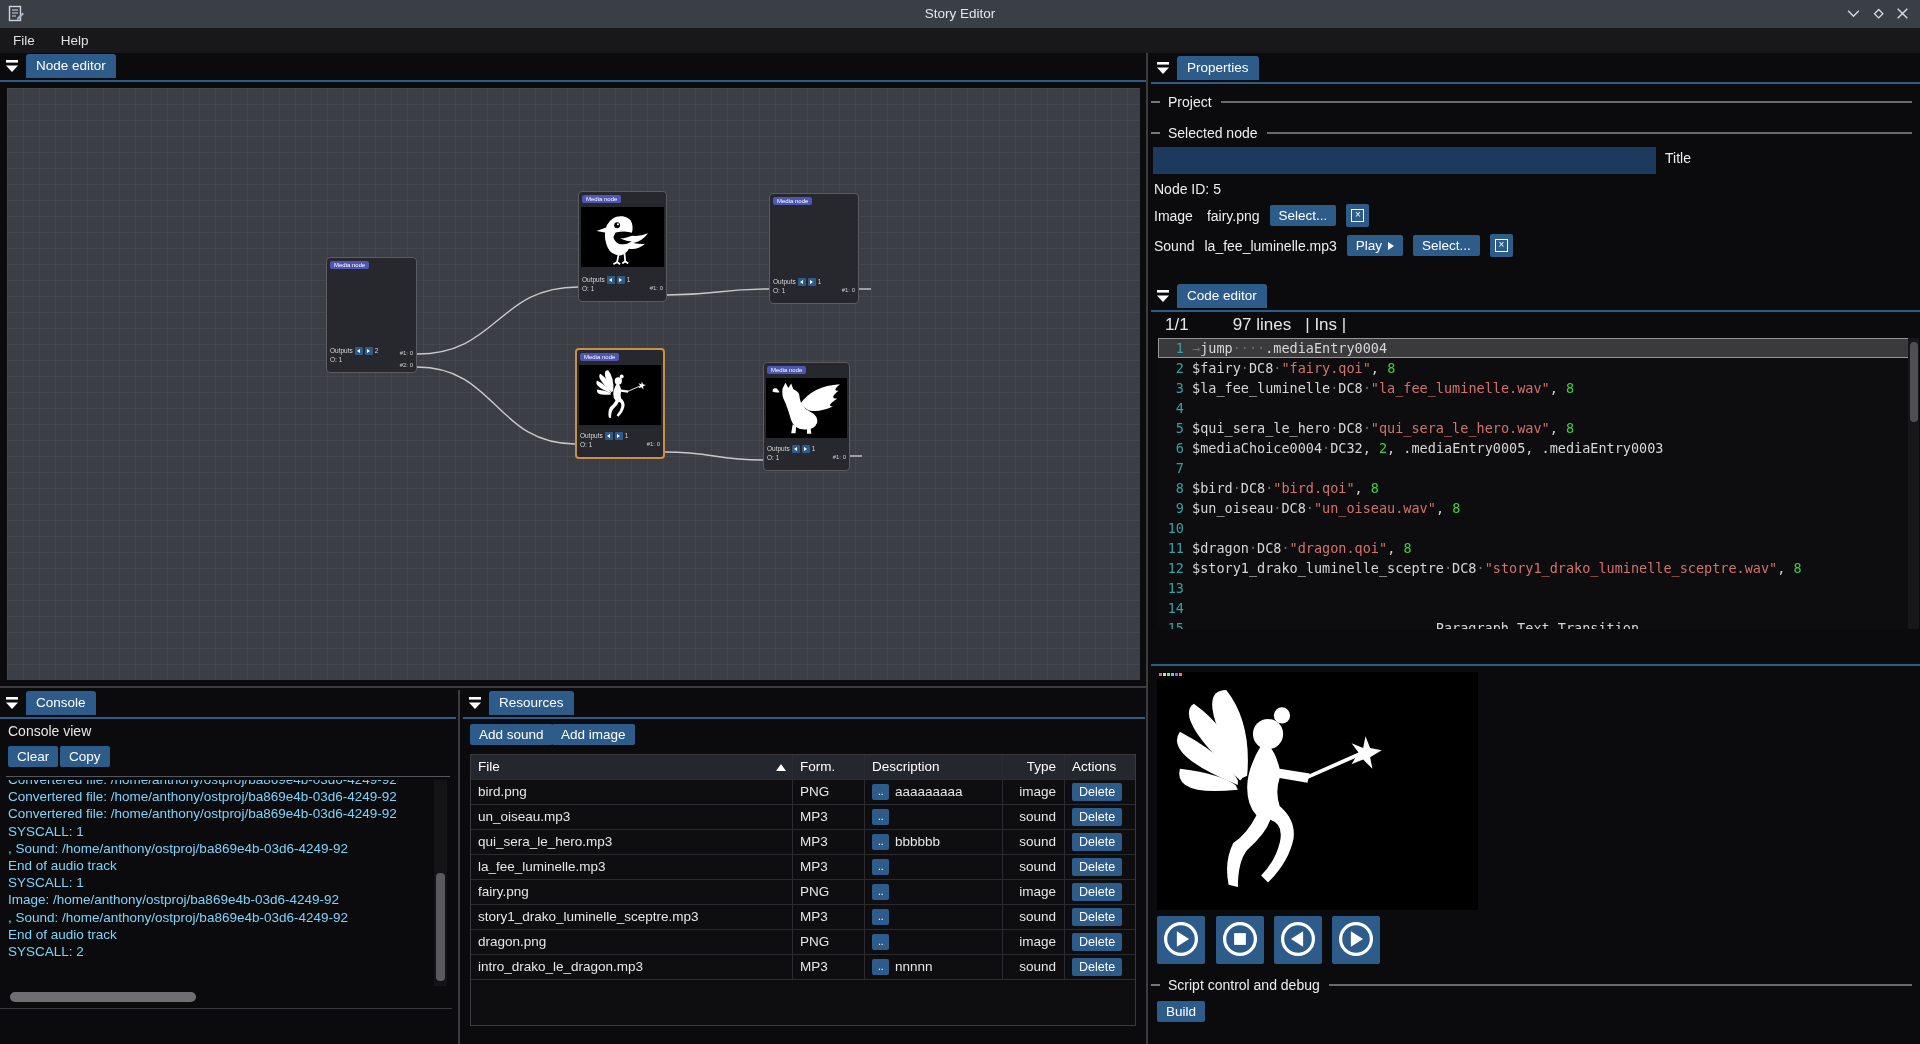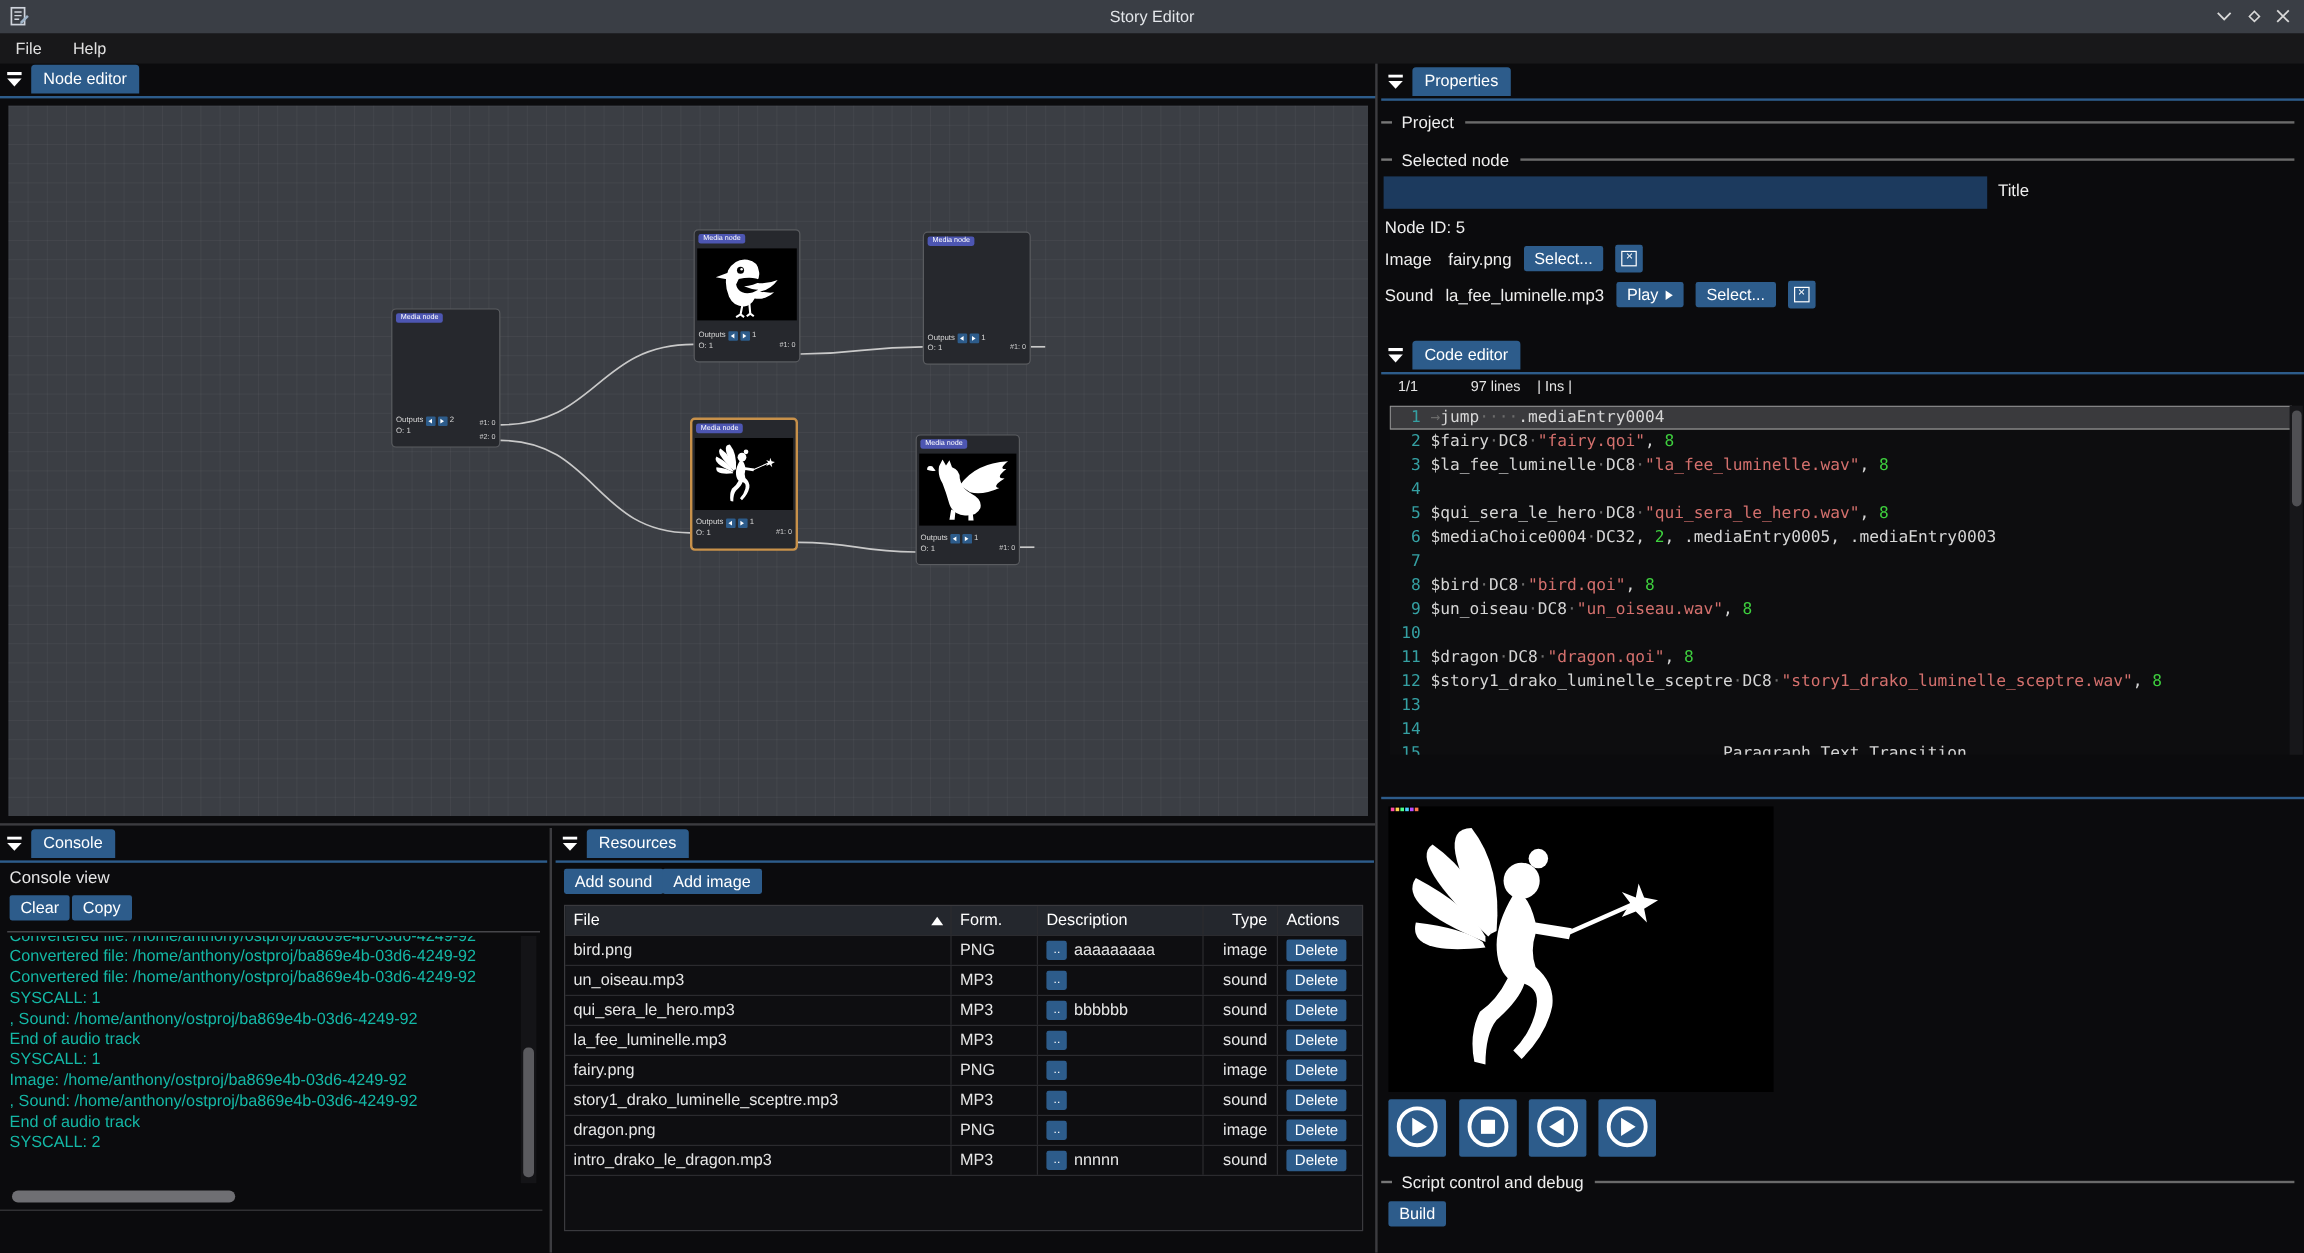--- a/index.html
+++ b/index.html
@@ -60,30 +60,30 @@
                border:none;color:#dce6f2;font-family:"Liberation Sans",sans-serif;font-size:13px;padding:0 6px;box-sizing:border-box;}
   
   #code-area{position:absolute;left:7px;top:285px;width:752px;height:291px;background:#0d0d0f;overflow:hidden;}
   .code-line{display:flex;height:20px;line-height:20px;font-family:"DejaVu Sans Mono",monospace;font-size:13.5px;}
   .code-line .ln{width:26px;text-align:right;padding-right:8px;color:#35a0a3;flex:none;}
   .code-line .lt{white-space:pre;color:#d6d6d6;}
   .code-line.sel{background:#3a3a3d;outline:1px solid #969696;outline-offset:-1px;}
   .seg-id{color:#d6d6d6;} .seg-str{color:#d4706d;} .seg-num{color:#3ecf3e;} .seg-ws{color:#6b6b6b;} .seg-sp{white-space:pre;}
   #code-scroll{position:absolute;right:1px;top:285px;width:11px;height:291px;background:#17171a;}
   #code-thumb{position:absolute;left:1.5px;top:4px;width:8px;height:80px;background:#4f4f53;border-radius:4px;}
-  .status-row{position:absolute;left:14px;top:262px;display:flex;gap:0;font-size:12px;color:#e6e6e6;}
+  .status-row{position:absolute;left:14px;top:262px;display:flex;gap:0;font-size:17px;color:#e6e6e6;}
   
   #emu-screen{position:absolute;left:6px;top:619px;width:321px;height:238px;background:#000;overflow:hidden;}
   #emu-screen svg{position:absolute;left:2px;top:4px;width:232px;height:232px;}
   .emu-dots{position:absolute;left:2px;top:1px;display:flex;gap:1px;}
   .emu-dots i{width:3px;height:3px;display:block;}
   .emu-btn{position:absolute;top:863px;width:48px;height:48px;background:#2d5c8b;border:none;border-radius:2px;cursor:pointer;padding:0;}
   
   #console-panel{position:absolute;left:0;top:690px;width:456px;height:354px;}
-  .con-line{height:17.2px;line-height:17.2px;font-size:13.5px;color:#14b8a6;white-space:nowrap;}
+  .con-line{height:17.2px;line-height:17.2px;font-size:13.5px;color:#7dd3fc;white-space:nowrap;}
   #console-log{position:absolute;left:8px;top:90px;width:424px;height:206px;overflow:hidden;}
   #con-vtrack{position:absolute;left:434px;top:90px;width:13px;height:206px;background:#141417;}
   #con-vthumb{position:absolute;left:2px;top:93px;width:9px;height:108px;background:#5a5a5e;border-radius:4px;}
   #con-hthumb{position:absolute;left:10px;top:302px;width:186px;height:10px;background:#6f6f73;border-radius:5px;}
   .thin-line{position:absolute;height:1px;background:#5a5a5e;}
   
   #res-panel{position:absolute;left:463px;top:690px;width:682px;height:354px;}
   #res-table{position:absolute;left:7px;top:64px;width:666px;height:272px;border:1px solid #3a3a3e;box-sizing:border-box;background:#0e0e11;}
   .rrow{display:flex;height:24px;border-bottom:1px solid #2b2b2f;align-items:center;font-size:13.5px;}
   .rrow.head{background:#24272d;color:#fff;}

